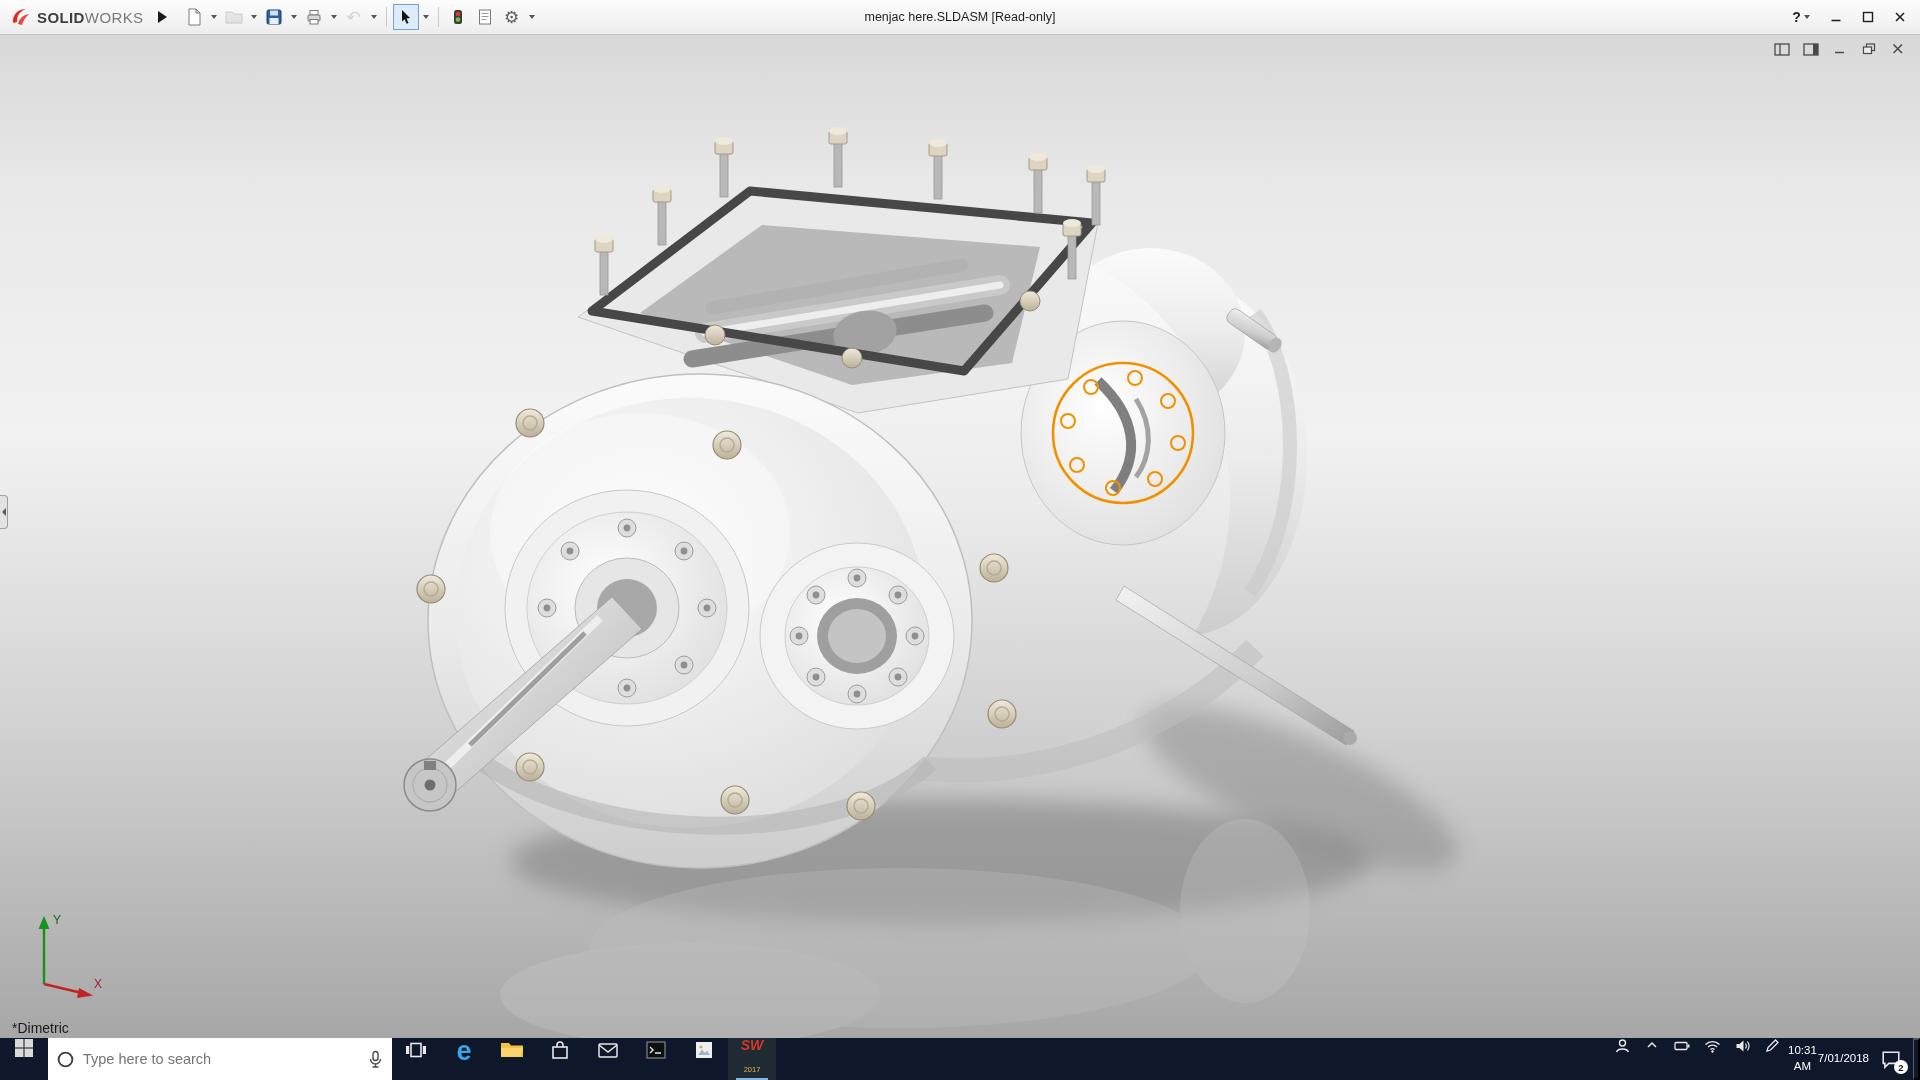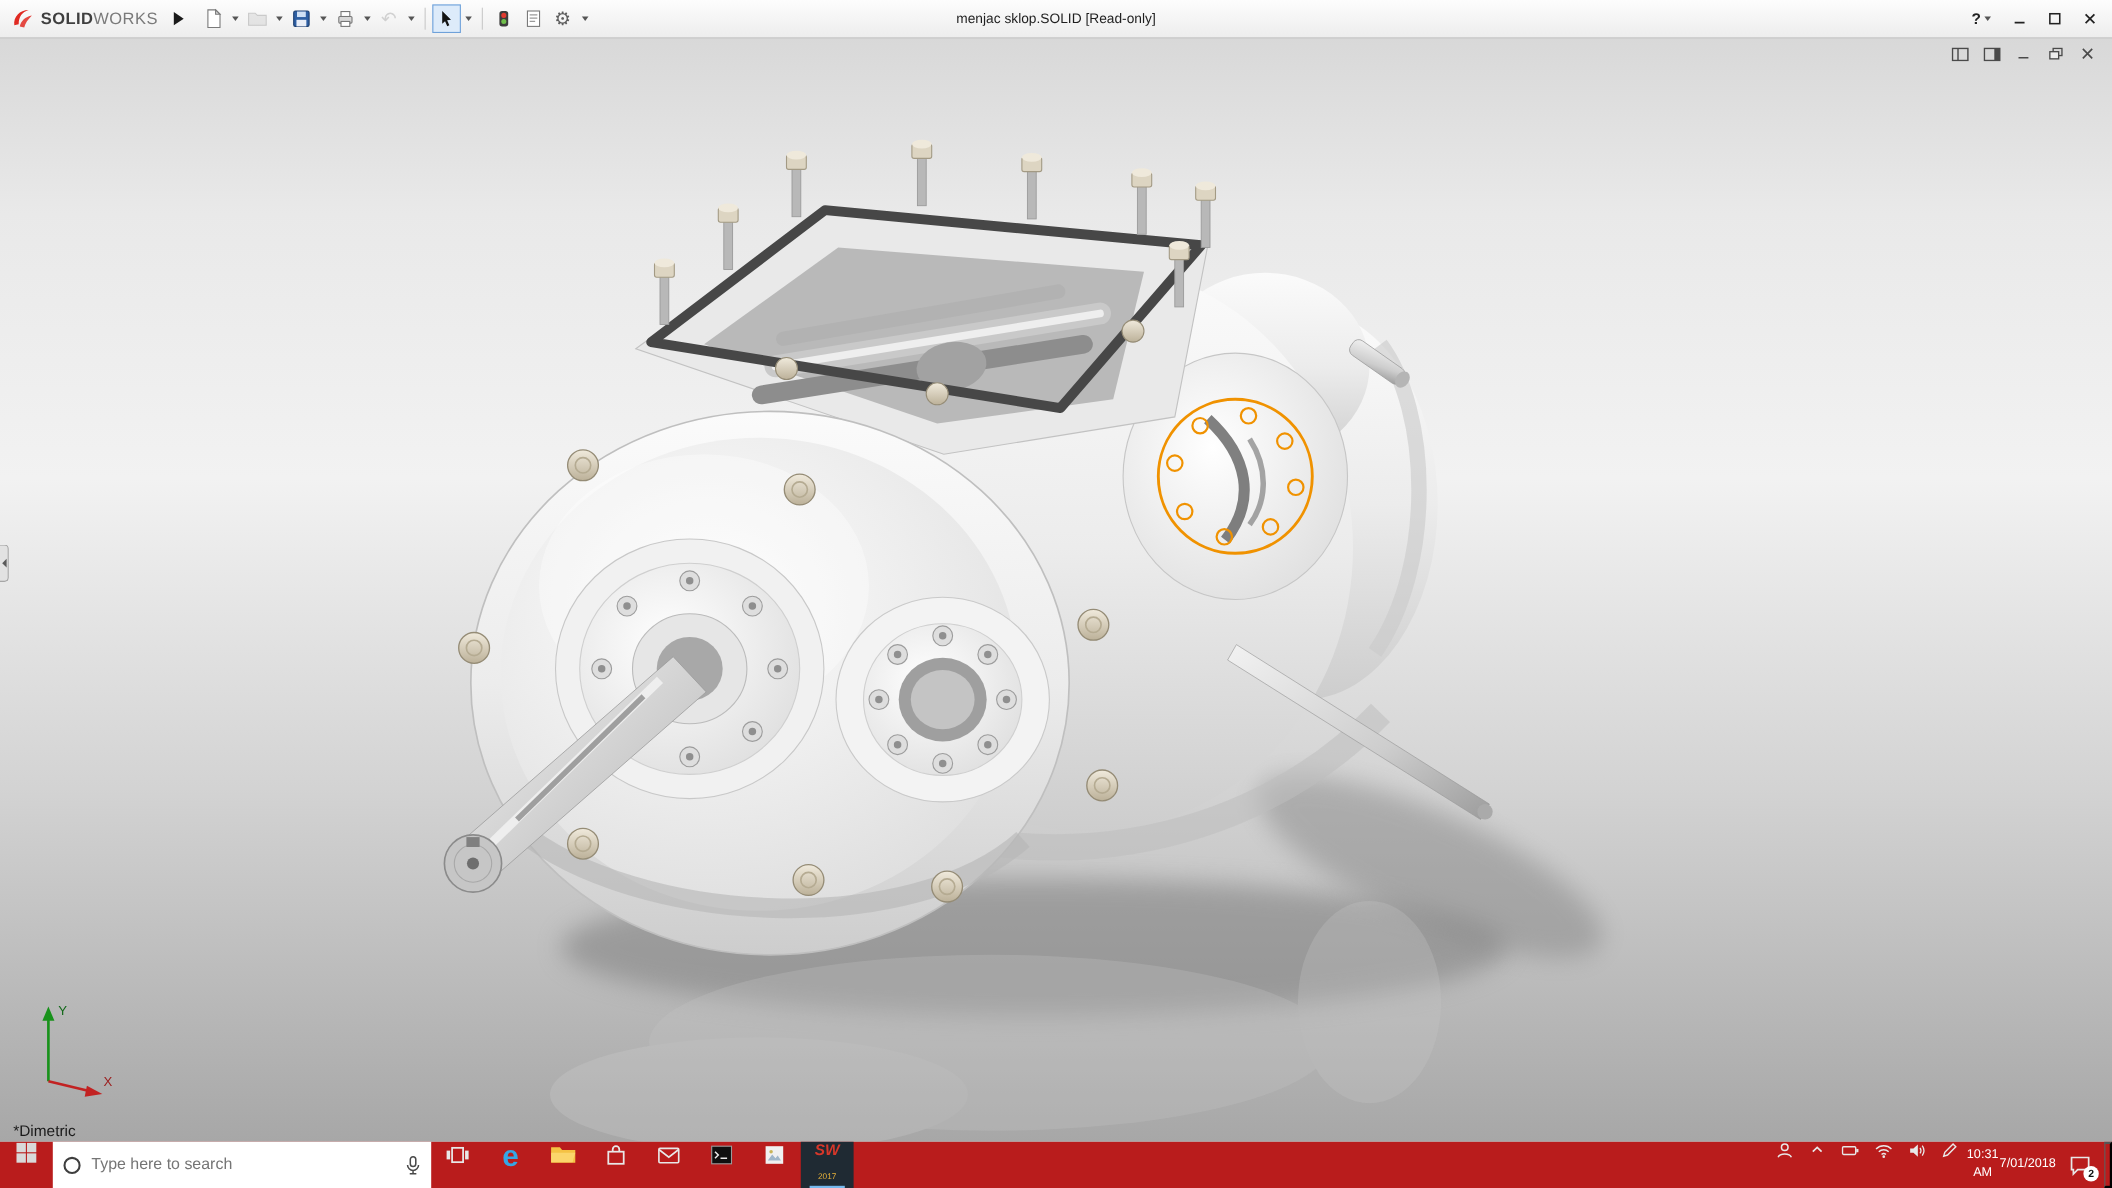--- a/index.html
+++ b/index.html
@@ -40,21 +40,21 @@
   .model-svg { position: absolute; inset: 0; width: 100%; height: 100%; }
   .doc-controls { position: absolute; top: 8px; right: 12px; display: flex; gap: 9px; z-index: 3; }
   .dc { width: 20px; height: 16px; background: transparent; border: none; cursor: pointer; display: flex; align-items: center; justify-content: center; }
   .view-label { position: absolute; left: 12px; bottom: 2px; font-size: 14px; color: #1a1a1a; z-index: 3; }
   .triad { position: absolute; left: 14px; bottom: 30px; z-index: 3; }
   .panel-handle { position: absolute; left: 0; top: 46%; width: 8px; height: 34px; background: #e2e2e2;
     border: 1px solid #9f9f9f; border-left: none; border-radius: 0 4px 4px 0; cursor: pointer; display: flex; align-items: center; justify-content: center; }
   .panel-handle::before { content: ""; width: 0; height: 0; border-top: 4px solid transparent; border-bottom: 4px solid transparent; border-right: 4px solid #5a5a5a; }
 
   
-  .taskbar { position: absolute; bottom: 0; left: 0; right: 0; height: 42px; background: #b91c1c;
+  .taskbar { position: absolute; bottom: 0; left: 0; right: 0; height: 42px; background: #0f172a;
     display: flex; align-items: stretch; z-index: 10; color: #eee; }
   .tk-btn { width: 48px; display: flex; align-items: flex-start; justify-content: center;
     background: transparent; border: none; cursor: pointer; position: relative; }
   .tk-btn.open { background: #1f2a33; }
   .tk-btn.open::after { content: ""; position: absolute; left: 8px; right: 8px; bottom: 0; height: 2.5px; background: #76b9ed; }
   .search-box { width: 344px; background: #ffffff; display: flex; align-items: center; padding: 0 8px; gap: 8px; }
   .search-box input { flex: 1; border: none; outline: none; font-size: 14.5px; color: #555; font-family: "Liberation Sans", sans-serif; background: transparent; }
   .edge-glyph::before { content: "e"; font-family: "Liberation Sans", sans-serif; font-weight: bold; font-size: 27px; color: #35a5e5; line-height: 1; }
   .sw-tile { display: flex; flex-direction: column; align-items: center; justify-content: center; line-height: 1; }
   .sw-tile .sw { color: #d6372a; font-weight: bold; font-style: italic; font-size: 14px; }
@@ -161,21 +161,21 @@
       </button>
 
       <button class="tbtn">
         <span class="glyph-gear"></span>
       </button>
       <button class="caret-btn">
           <i class="caret"></i>
         </button>
     </div>
 
-    <div class="doc-title">menjac sklop.SOLID [Read-only]</div>
+    <div class="doc-title">menjac here.SLDASM [Read-only]</div>
 
     <div class="win-controls">
       <button class="wc help">
         <span>?</span>
         <i class="caret"></i>
       </button>
       <button class="wc">
         <svg width="14" height="14" viewBox="0 0 14 14">
             <path d="M2.5,10.5 h9" stroke="#222" stroke-width="1.6"></path>
           </svg>

